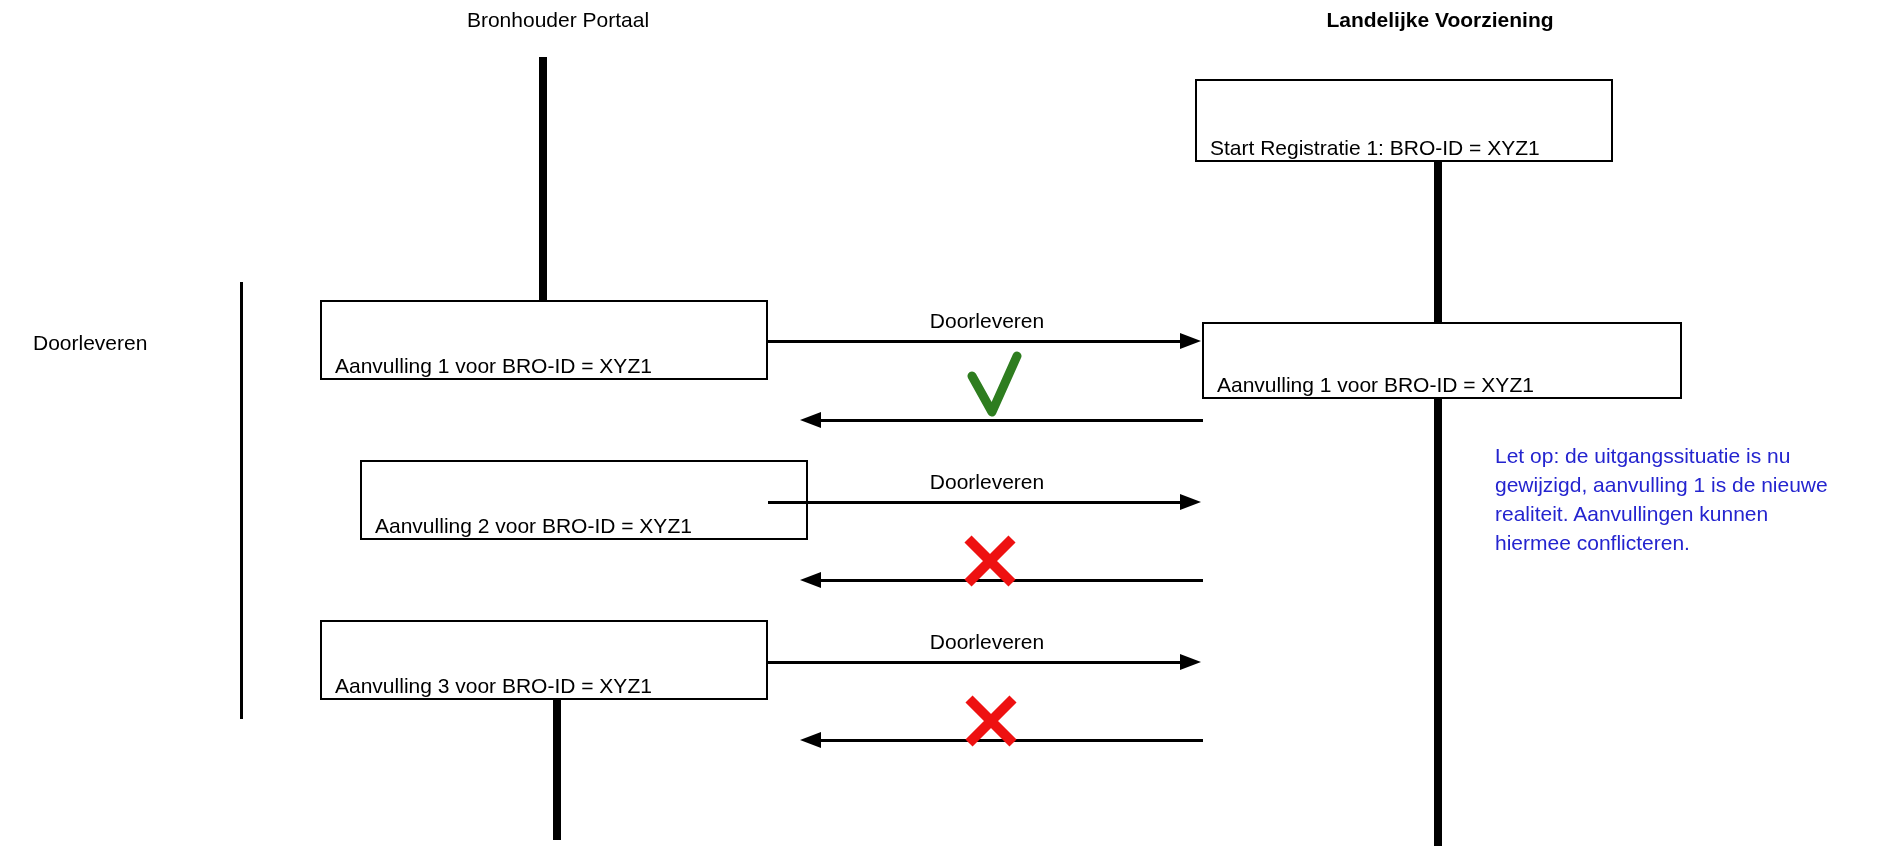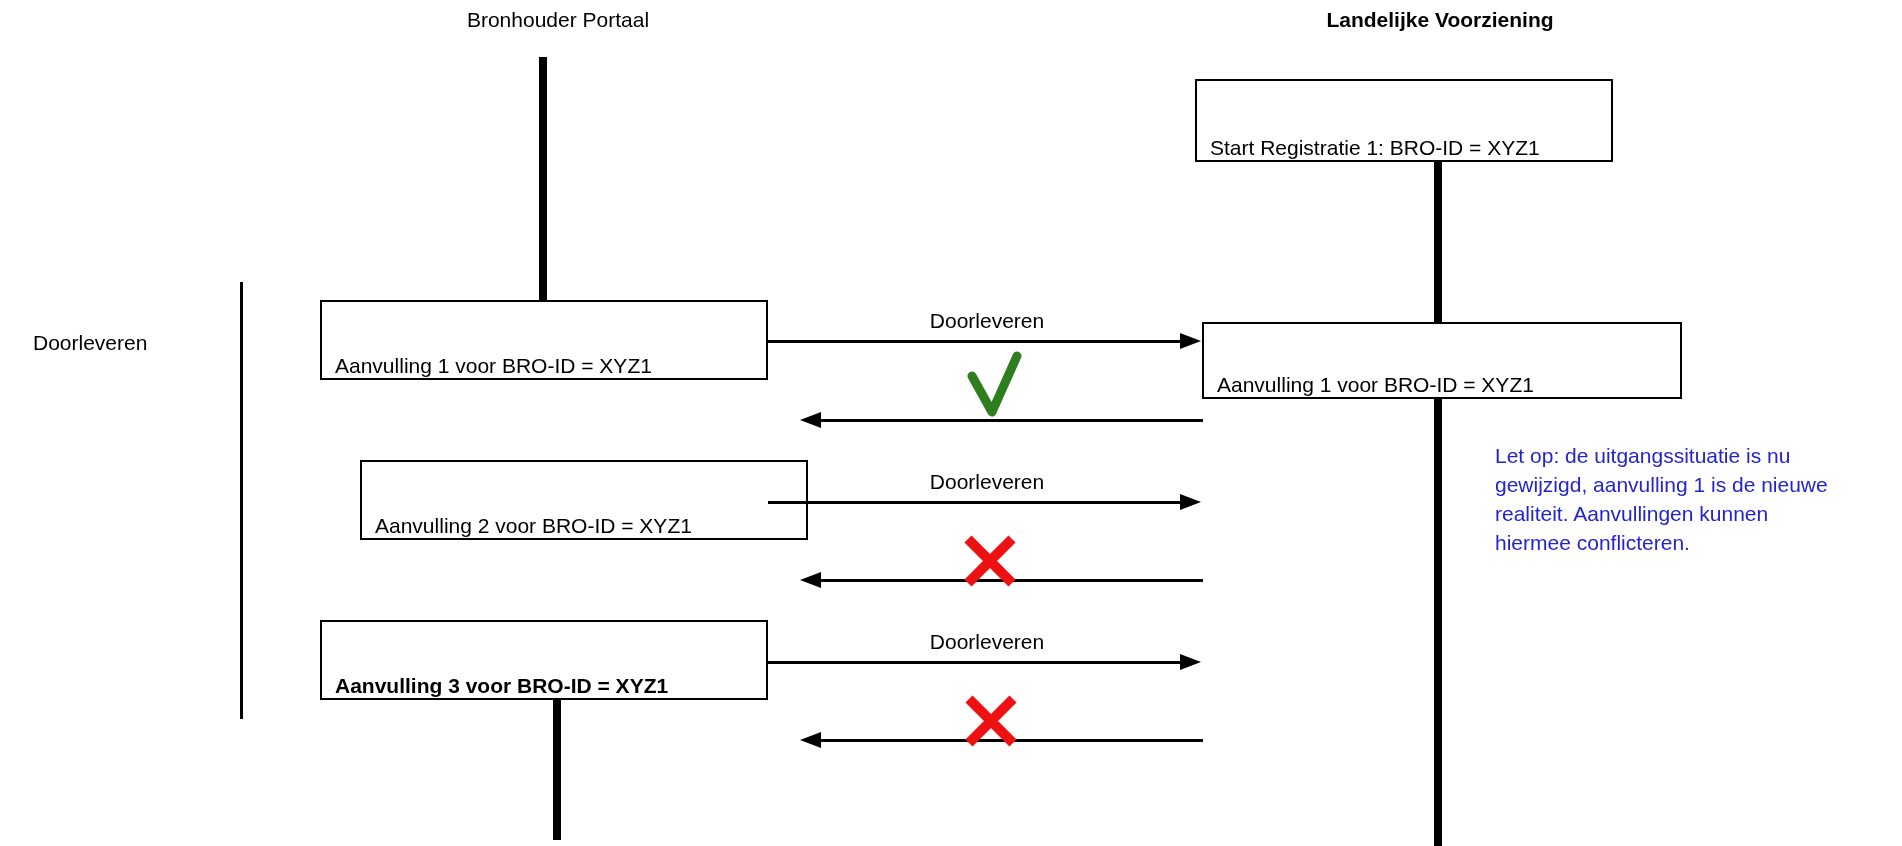--- a/index.html
+++ b/index.html
@@ -72,21 +72,21 @@
   <div class="abs hline" style="left:768px;top:501px;width:417px;"></div>
   <div class="abs head-right" style="left:1180px;top:494px;"></div>
   <div class="abs hline" style="left:818px;top:579px;width:385px;"></div>
   <div class="abs head-left" style="left:800px;top:572px;"></div>
   <div class="abs mark" style="left:961px;top:533px;">
     <svg width="58" height="56" viewBox="0 0 58 56">
       <path d="M7 6 L51 50 M51 6 L7 50" fill="none" stroke-width="10" stroke-linecap="butt" style="stroke: rgb(238, 17, 17);"></path>
     </svg>
   </div>
 
-  <div class="abs box" style="left:320px;top:620px;width:448px;height:80px;font-weight:bold;">
+  <div class="abs box" style="left:320px;top:620px;width:448px;height:80px;">
     <span>Aanvulling 3 voor BRO-ID = XYZ1</span>
   </div>
   <div class="abs msg-label" style="left:837px;top:630px;">Doorleveren</div>
   <div class="abs hline" style="left:768px;top:661px;width:417px;"></div>
   <div class="abs head-right" style="left:1180px;top:654px;"></div>
   <div class="abs hline" style="left:818px;top:739px;width:385px;"></div>
   <div class="abs head-left" style="left:800px;top:732px;"></div>
   <div class="abs mark" style="left:962px;top:693px;">
     <svg width="58" height="56" viewBox="0 0 58 56">
       <path d="M7 6 L51 50 M51 6 L7 50" fill="none" stroke-width="10" stroke-linecap="butt" style="stroke: rgb(238, 17, 17);"></path>

